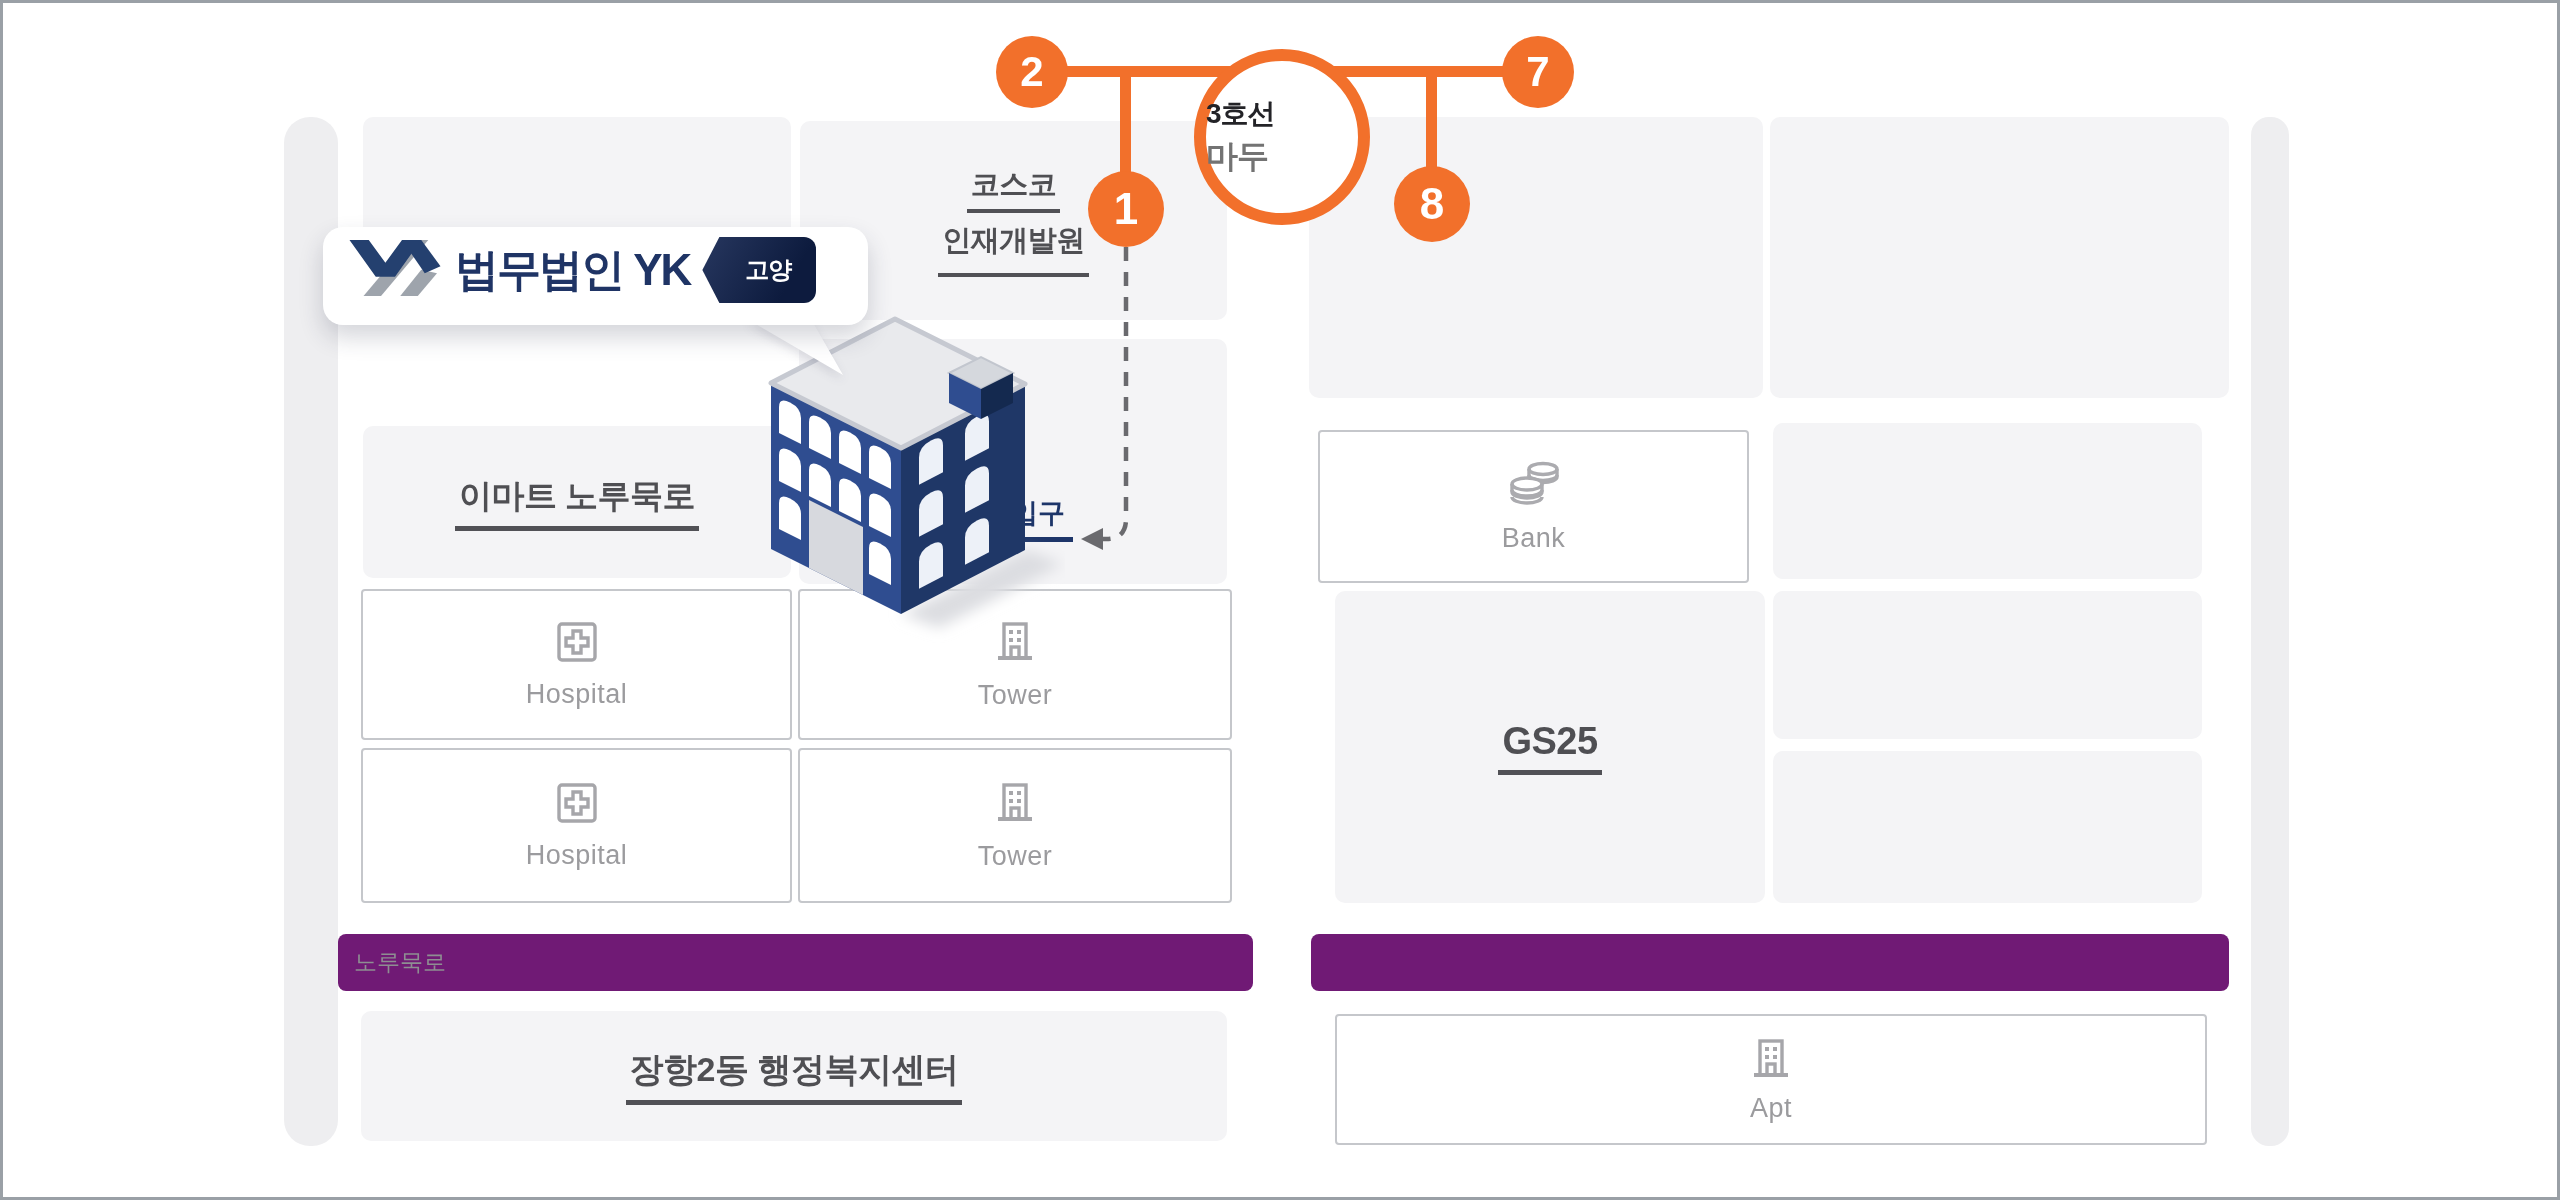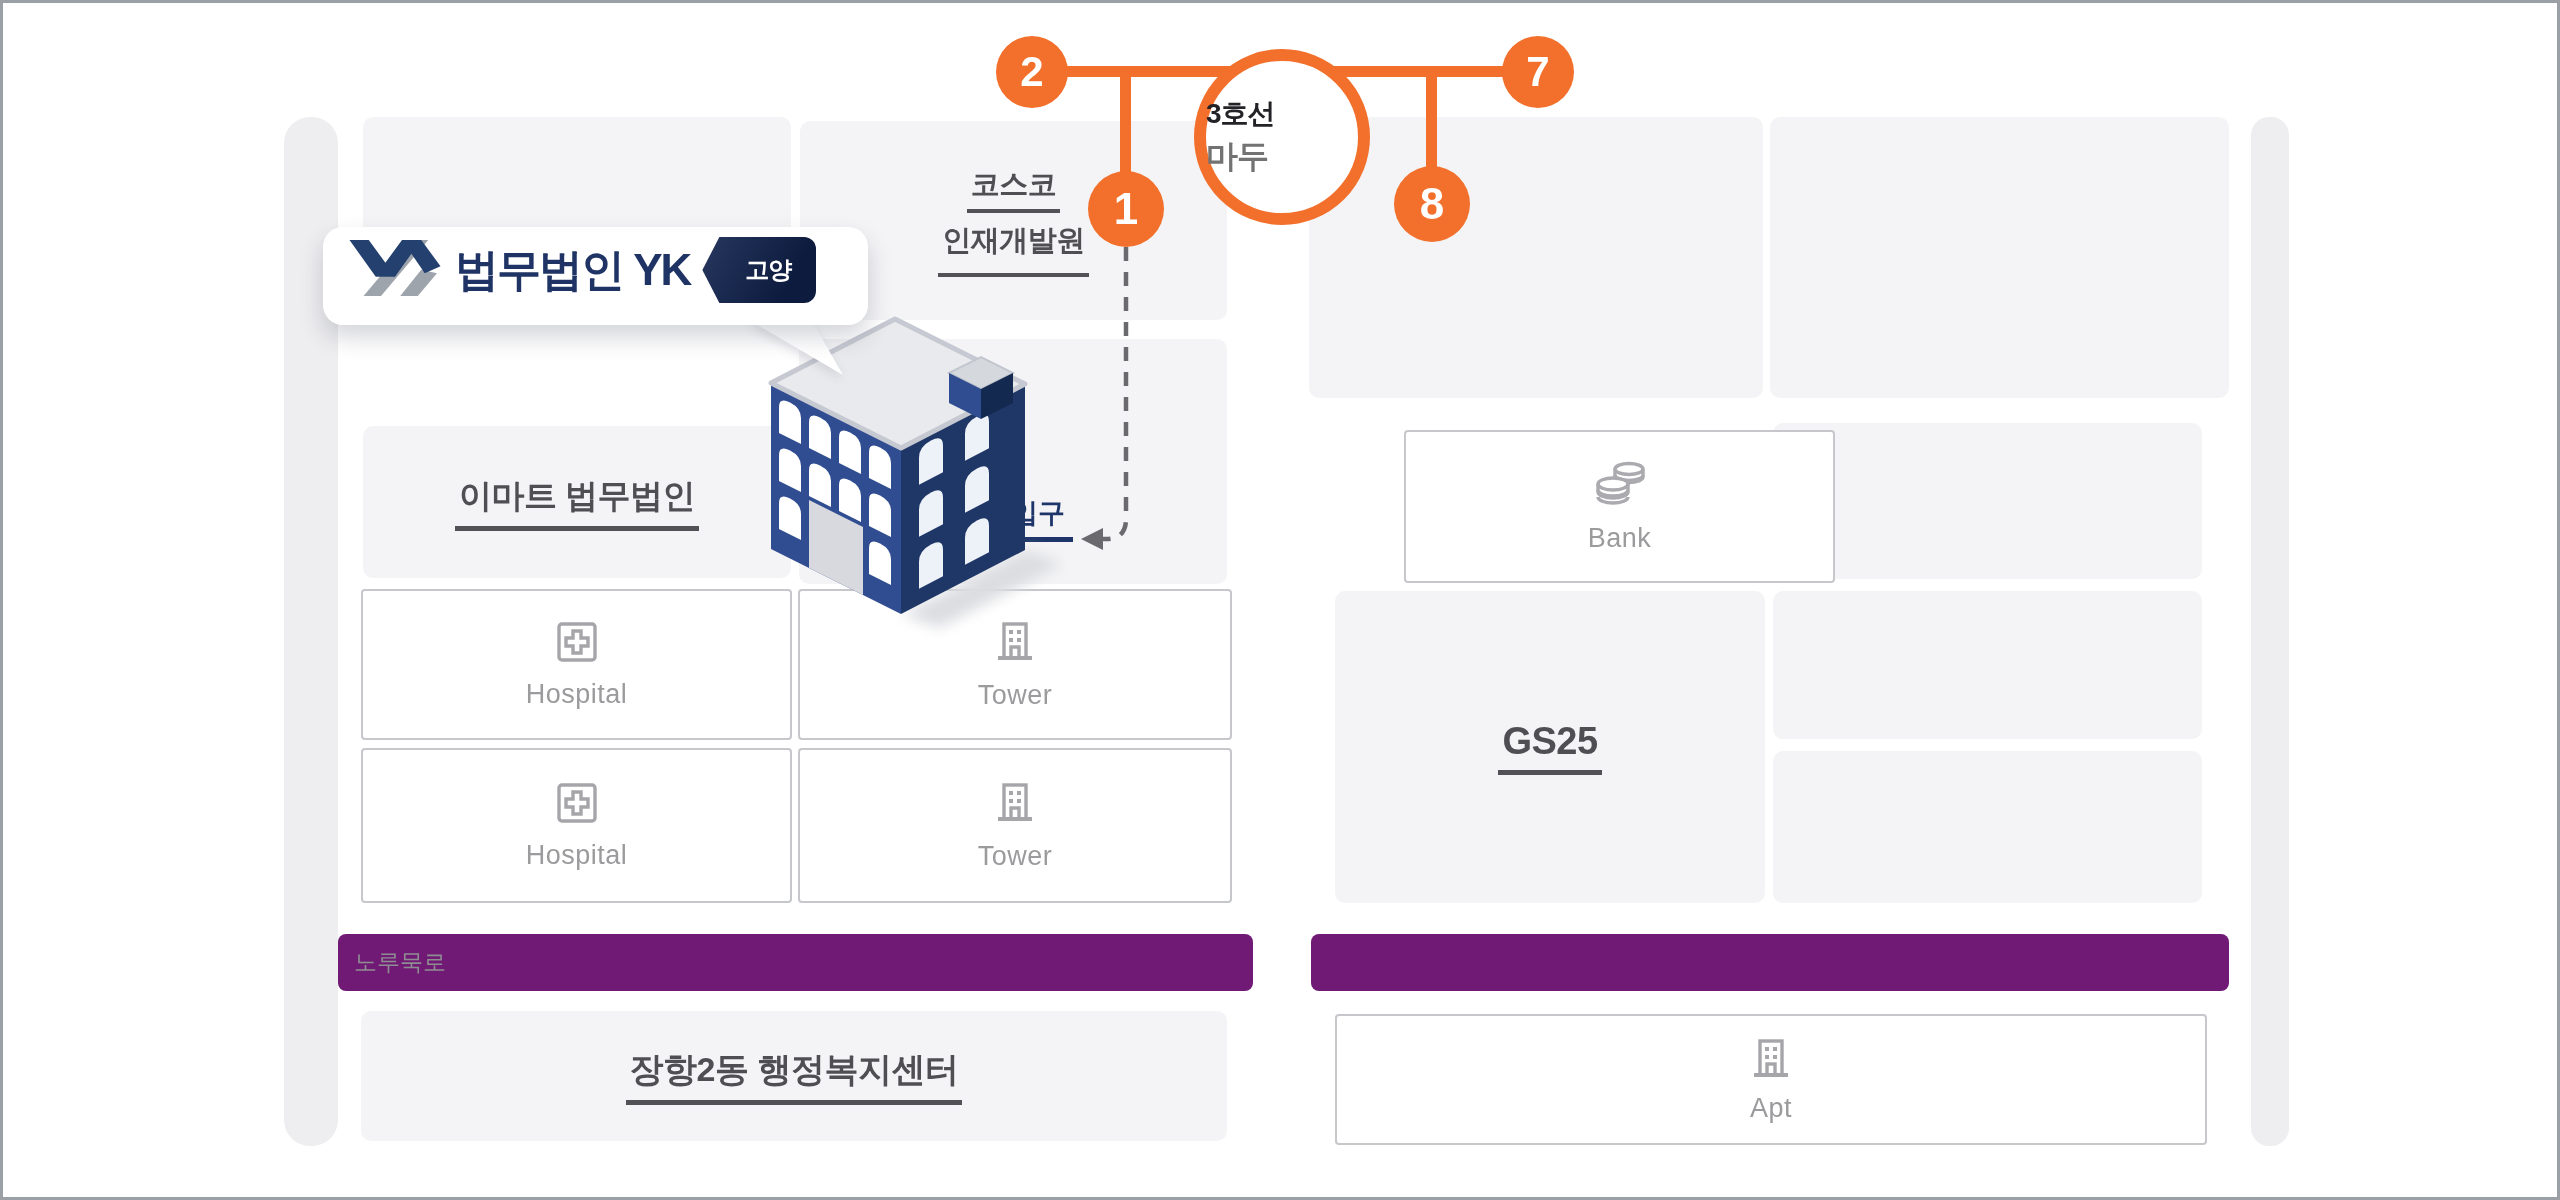--- a/index.html
+++ b/index.html
@@ -56,21 +56,21 @@
     <span class="blocklabel" style="font-size:29px;"><span class="ul" style="border-bottom-width:4px;padding-bottom:4px;">코스코</span></span>
     <span class="blocklabel" style="font-size:29px;"><span class="ul" style="border-bottom-width:4px;padding-bottom:12px;">인재개발원</span></span>
   </div>
 
   <div class="blk" style="left:1306px;top:114px;width:454px;height:281px;"></div>
   <div class="blk" style="left:1767px;top:114px;width:459px;height:281px;"></div>
 
   <div class="blk" style="left:796px;top:336px;width:428px;height:245px;"></div>
 
   <div class="blk center-flex" style="left:360px;top:423px;width:428px;height:152px;">
-    <span class="blocklabel" style="font-size:33px;"><span class="ul">이마트 법무법인</span></span>
+    <span class="blocklabel" style="font-size:33px;"><span class="ul">이마트 노루묵로</span></span>
   </div>
 
   <div class="blk" style="left:1770px;top:420px;width:429px;height:156px;"></div>
 
   <div class="blk center-flex" style="left:1332px;top:588px;width:430px;height:312px;">
     <span class="blocklabel" style="font-size:38px;"><span class="ul">GS25</span></span>
   </div>
 
   <div class="blk" style="left:1770px;top:588px;width:429px;height:148px;"></div>
   <div class="blk" style="left:1770px;top:748px;width:429px;height:152px;"></div>
@@ -131,21 +131,21 @@
             <rect x="18" y="12" width="4" height="4"></rect>
             <rect x="26" y="12" width="4" height="4"></rect>
             <rect x="18" y="20" width="4" height="4"></rect>
             <rect x="26" y="20" width="4" height="4"></rect>
           </g>
       </svg>
     </span>
     <span class="boxlabel">Tower</span>
   </div>
 
-  <div class="wbox" style="left:1401px;top:427px;width:427px;height:149px;gap:6px;">
+  <div class="wbox" style="left:1315px;top:427px;width:427px;height:149px;gap:6px;">
     <span>
       <svg width="58" height="54" viewBox="0 0 58 54" fill="#fff" stroke="#ababaf" stroke-width="3.4">
         <ellipse cx="38" cy="10" rx="14" ry="5.5"></ellipse>
         <path d="M24,10 v8 a14,5.5 0 0 0 28,0 v-8" fill="none"></path>
         <path d="M24,16 a14,5.5 0 0 0 28,0" fill="none"></path>
         <ellipse cx="22" cy="25" rx="15" ry="6"></ellipse>
         <path d="M7,25 v8 a15,6 0 0 0 30,0 v-8" fill="none"></path>
         <path d="M7,31 a15,6 0 0 0 30,0" fill="none"></path>
         <path d="M7,38 a15,6 0 0 0 30,0" fill="none"></path>
       </svg>

